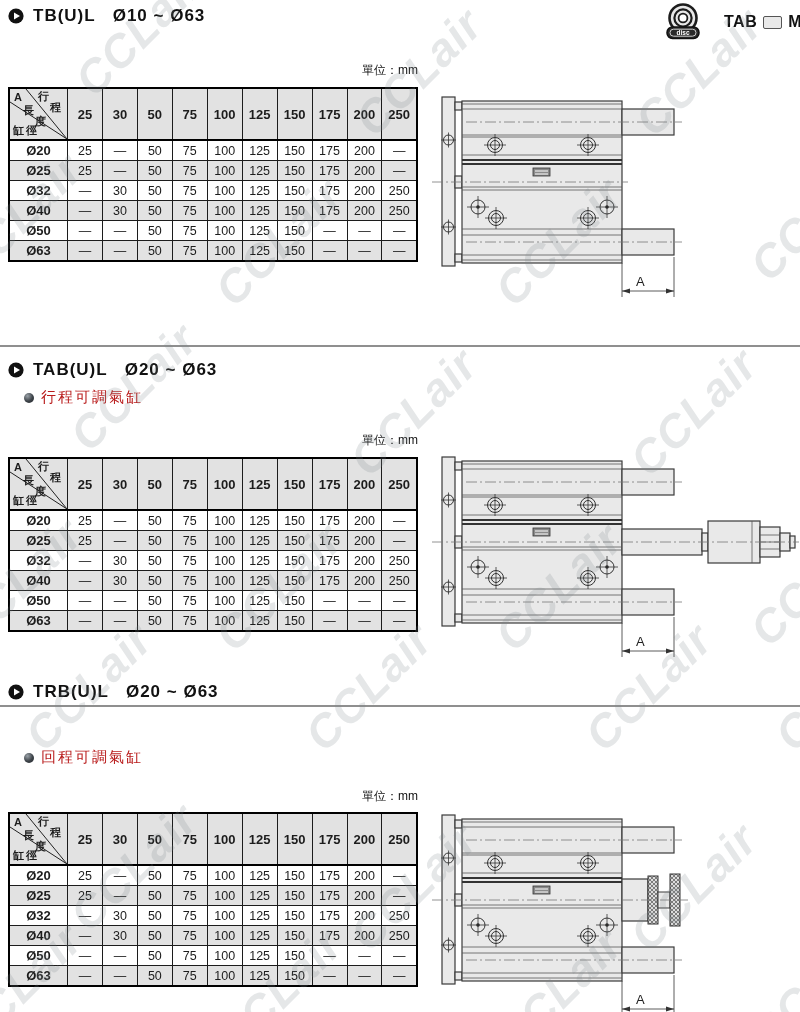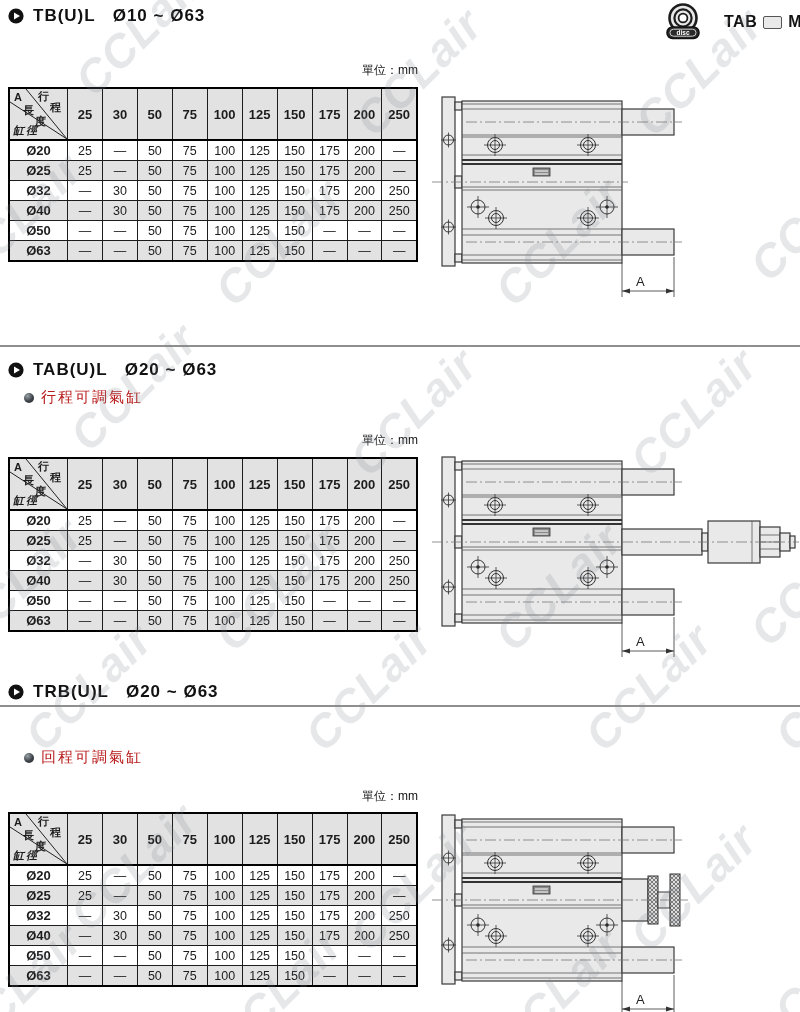--- a/index.html
+++ b/index.html
@@ -40,21 +40,21 @@
       border-bottom:2px solid #000;}
   table.stroke-table tr.gray td{background:#e2e2e2;}
   table.stroke-table td.bore{font-weight:bold;font-size:13px;}
   td.corner{position:relative;}
   td.corner svg{position:absolute;left:0;top:0;width:100%;height:100%;}
   td.corner svg line{stroke:#222;stroke-width:1;}
   td.corner span{position:absolute;line-height:1;font-weight:bold;font-size:11px;}
   .ca{top:3px;left:4px;font-size:12px;}
   .cs1{top:2px;left:28px;} .cs2{top:13px;left:40px;}
   .cl1{top:16px;left:13px;} .cl2{top:27px;left:25px;}
-  .cb{bottom:3px;left:3px;letter-spacing:2px;font-style:italic;}
+  .cb{bottom:3px;left:3px;letter-spacing:2px;}
 
   
   .drawing{position:absolute;z-index:3;}
   .drawing .dimA{position:absolute;left:206px;top:184px;font-size:13px;color:#222;}
   .metal rect{fill:#e9e9e9;stroke:#3a3a3a;stroke-width:1.2;}
   .det{stroke:#555;stroke-width:0.8;fill:none;}
   .det2{stroke:#333;stroke-width:1.8;fill:none;}
   .cline{stroke:#777;stroke-width:0.8;fill:none;stroke-dasharray:11 3 2 3;}
   .dim{stroke:#333;stroke-width:0.8;fill:none;}
   .dimfill{fill:#333;stroke:none;}

